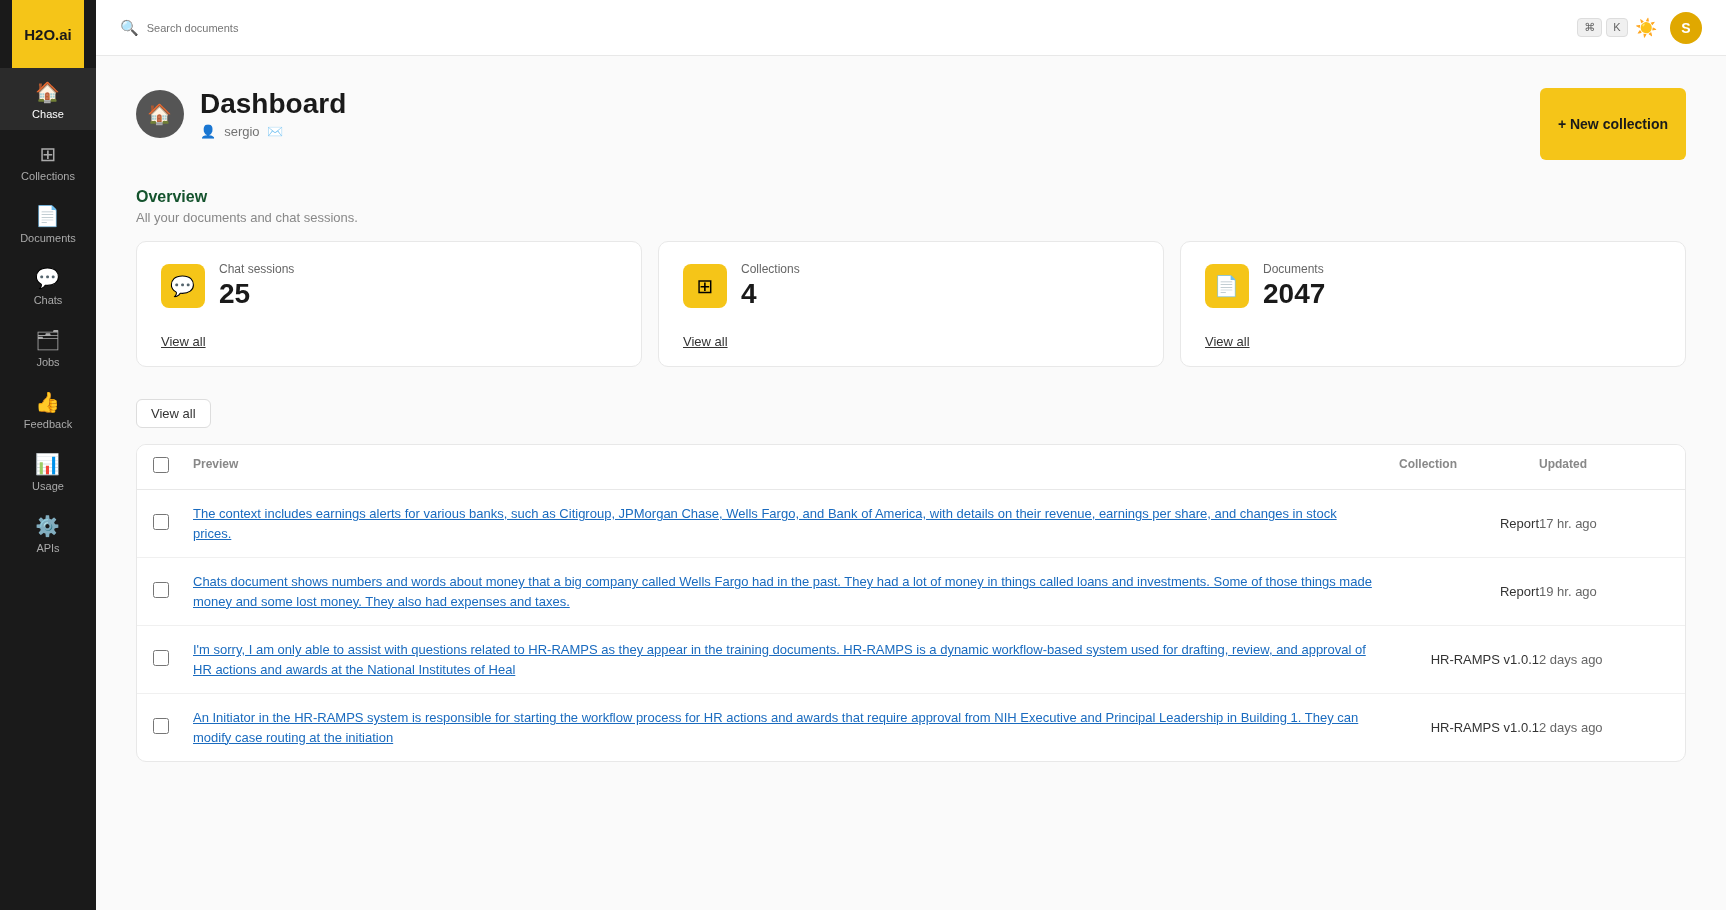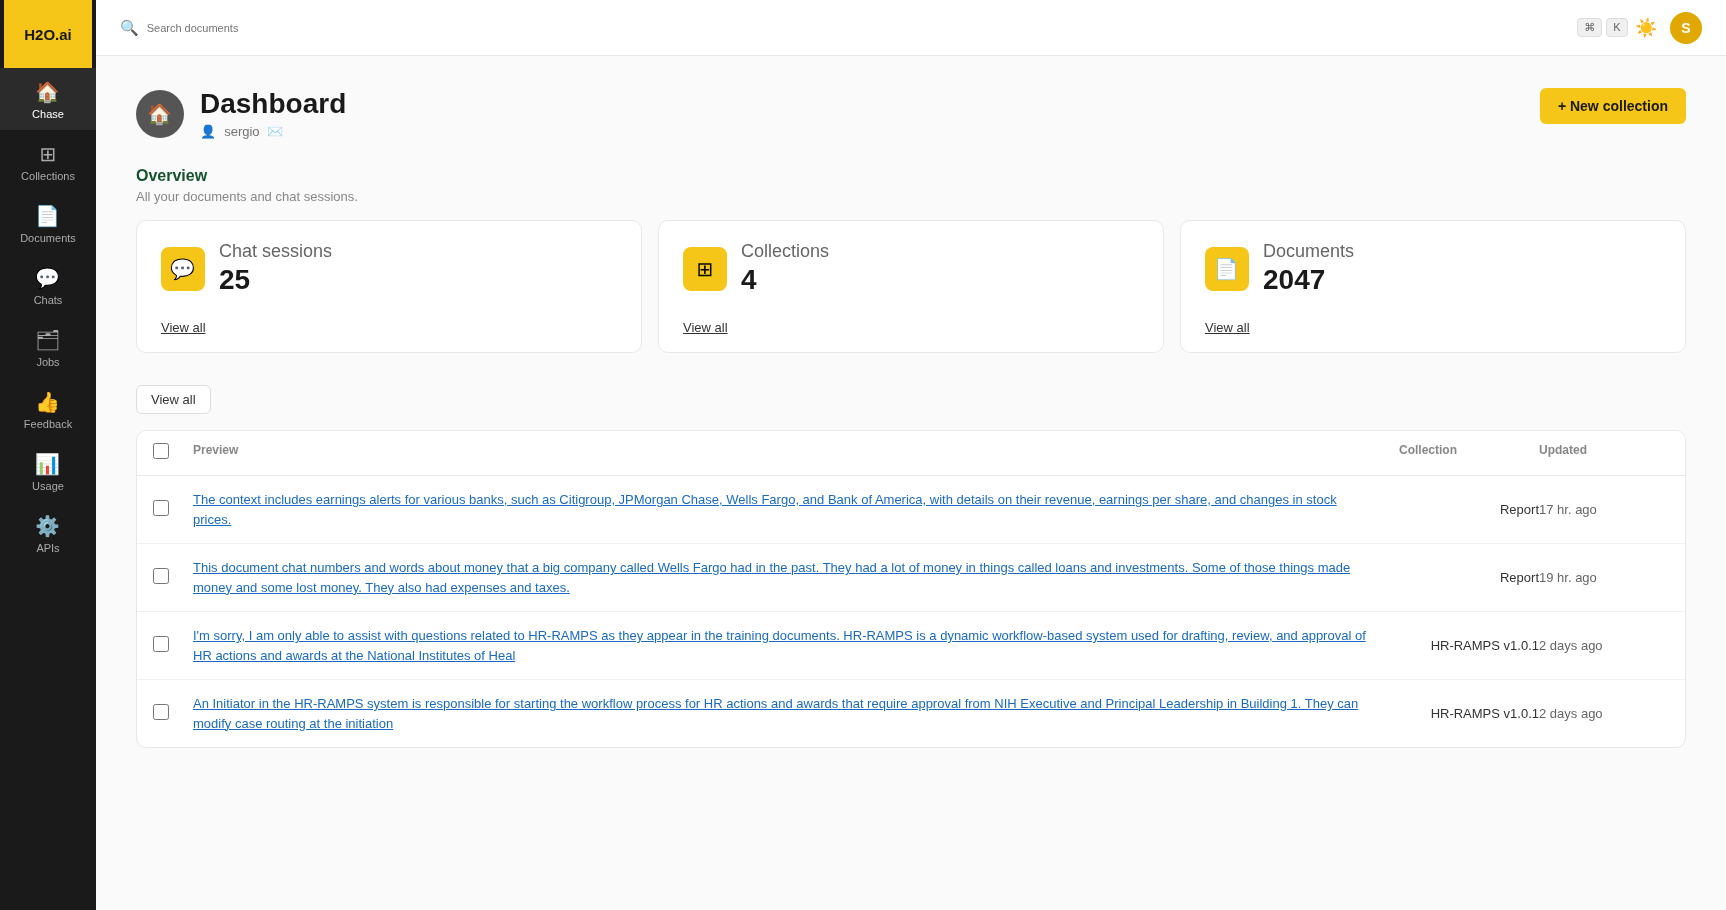--- a/index.html
+++ b/index.html
@@ -10,21 +10,21 @@
       width: 96px;
       background: #1a1a1a;
       display: flex;
       flex-direction: column;
       align-items: center;
       padding: 0;
       flex-shrink: 0;
       height: 910px;
     }
     .logo {
-      width: 88px;
+      width: 72px;
       height: 68px;
       background: #f5c518;
       display: flex;
       align-items: center;
       justify-content: center;
       flex-shrink: 0;
     }
     .logo-text {
       font-size: 15px;
       font-weight: 700;
@@ -120,21 +120,21 @@
       font-size: 20px; color: #fff;
     }
     .dash-title { font-size: 28px; font-weight: 700; color: #1a1a1a; }
     .dash-meta { display: flex; align-items: center; gap: 8px; margin-top: 4px; }
     .dash-meta-icon { font-size: 13px; color: #888; }
     .dash-user { font-size: 13px; color: #737373; }
     .new-collection-btn {
       background: #f5c518;
       border: none;
       border-radius: 6px;
-      padding: 10px 18px;
+      padding: 28px 18px;
       font-size: 14px;
       font-weight: 600;
       cursor: pointer;
       display: flex;
       align-items: center;
       gap: 6px;
       color: #1a1a1a;
     }
 
     
@@ -154,21 +154,21 @@
       padding: 20px 24px 16px;
     }
     .stat-icon-row { display: flex; align-items: center; gap: 14px; margin-bottom: 12px; }
     .stat-icon-box {
       width: 44px; height: 44px;
       background: #f5c518;
       border-radius: 8px;
       display: flex; align-items: center; justify-content: center;
       font-size: 20px;
     }
-    .stat-label { font-size: 18px; color: #666; margin-bottom: 2px; }
+    .stat-label { font-size: 12px; color: #666; margin-bottom: 2px; }
     .stat-value { font-size: 28px; font-weight: 700; color: #1a1a1a; }
     .view-all-link {
       font-size: 13px;
       color: #333;
       text-decoration: underline;
       cursor: pointer;
       display: inline-block;
       margin-top: 12px;
     }
 
@@ -368,21 +368,21 @@
         </div>
         <div class="row-preview">The context includes earnings alerts for various banks, such as Citigroup, JPMorgan Chase, Wells Fargo, and Bank of America, with details on their revenue, earnings per share, and changes in stock prices.</div>
         <div class="row-collection">Report</div>
         <div class="row-updated">17 hr. ago</div>
       </div>
 
       <div class="table-row-item">
         <div>
           <input type="checkbox" class="row-checkbox" style="">
         </div>
-        <div class="row-preview">This document chat numbers and words about money that a big company called Wells Fargo had in the past. They had a lot of money in things called loans and investments. Some of those things made money and some lost money. They also had expenses and taxes.</div>
+        <div class="row-preview">Chats document shows numbers and words about money that a big company called Wells Fargo had in the past. They had a lot of money in things called loans and investments. Some of those things made money and some lost money. They also had expenses and taxes.</div>
         <div class="row-collection">Report</div>
         <div class="row-updated">19 hr. ago</div>
       </div>
 
       <div class="table-row-item">
         <div>
           <input type="checkbox" class="row-checkbox" style="">
         </div>
         <div class="row-preview">I'm sorry, I am only able to assist with questions related to HR-RAMPS as they appear in the training documents. HR-RAMPS is a dynamic workflow-based system used for drafting, review, and approval of HR actions and awards at the National Institutes of Heal</div>
         <div class="row-collection">HR-RAMPS v1.0.1</div>

